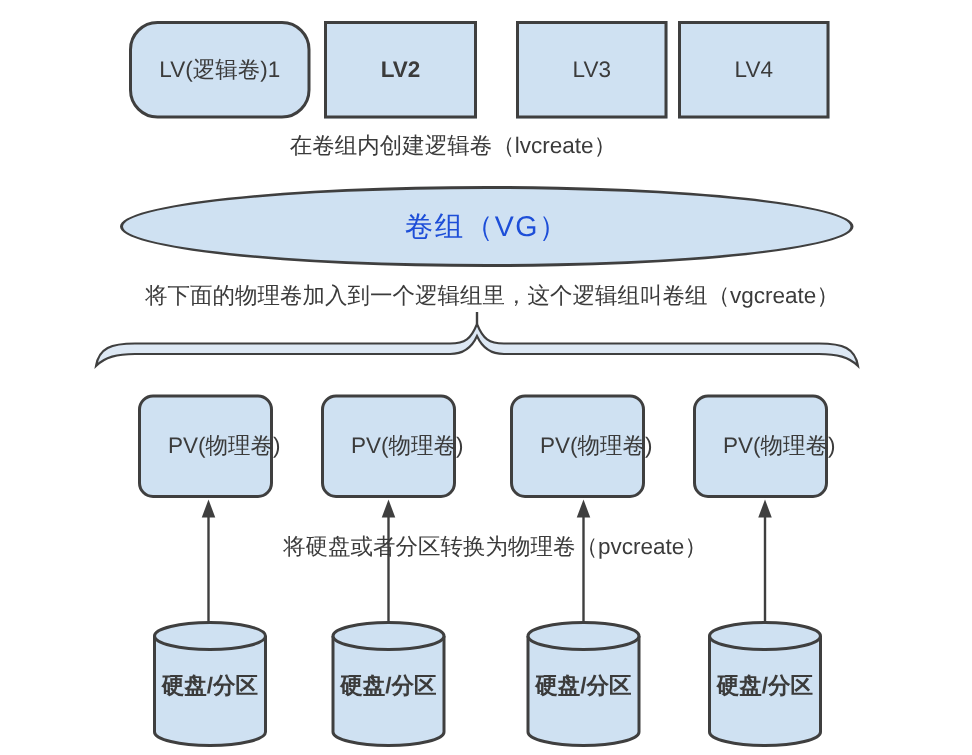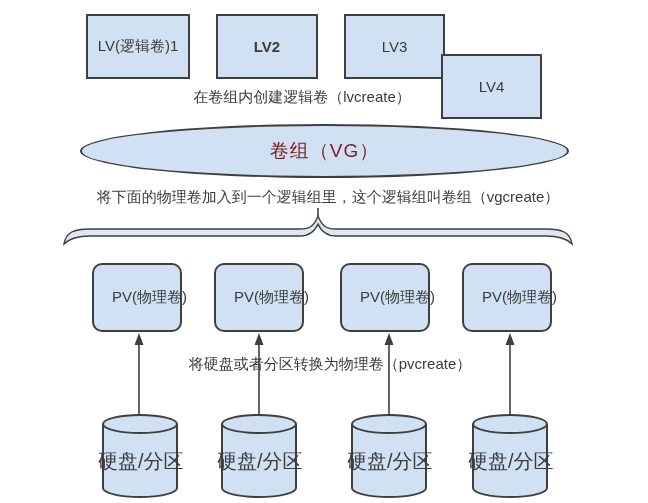--- a/index.html
+++ b/index.html
@@ -24,31 +24,31 @@
   }
   .caption{
     position:absolute;left:0;width:648px;text-align:center;
     font-size:15px;color:var(--text);z-index:3;white-space:nowrap;
   }
   .vg-ellipse{
     position:absolute;left:80px;top:124px;width:489px;height:54px;
     background:var(--box-fill);border:2px solid var(--stroke);
     border-radius:50%;
     display:flex;align-items:center;justify-content:center;
-    font-size:19px;letter-spacing:1px;color:#7f1d1d;z-index:2;
+    font-size:19px;letter-spacing:1px;color:#1d4ed8;z-index:2;
   }
   .pv-box{
     position:absolute;top:263px;height:69px;width:90px;
     background:var(--box-fill);border:2px solid var(--stroke);border-radius:10px;
     display:flex;align-items:center;justify-content:center;
     font-size:15px;color:var(--text);z-index:2;white-space:nowrap;padding-left:25px;
   }
   .disk-label{
     position:absolute;top:448px;width:84px;text-align:center;
-    font-size:20px;color:var(--text);z-index:3;white-space:nowrap;
+    font-size:15px;color:var(--text);z-index:3;white-space:nowrap;font-weight:bold;
   }
   .brace-path{fill:var(--brace-fill);stroke:var(--stroke);stroke-width:1.4;}
   .brace-stem{stroke:var(--stroke);stroke-width:1.6;fill:none;}
   .arrow-line{stroke:var(--stroke);stroke-width:1.6;}
   .arrow-head{fill:var(--stroke);}
   .cyl-body{fill:var(--box-fill);stroke:var(--stroke);stroke-width:2;}
   .cyl-top{fill:var(--box-fill);stroke:var(--stroke);stroke-width:2;}
 </style>
 </head>
 <body>
@@ -104,24 +104,24 @@
     <g>
       <path class="cyl-body" d="M 352 424 L 352 488 A 37 9 0 0 0 426 488 L 426 424"></path>
       <ellipse class="cyl-top" cx="389" cy="424" rx="37" ry="9"></ellipse>
     </g>
     <g>
       <path class="cyl-body" d="M 473 424 L 473 488 A 37 9 0 0 0 547 488 L 547 424"></path>
       <ellipse class="cyl-top" cx="510" cy="424" rx="37" ry="9"></ellipse>
     </g>
   </svg>
 
-  <div class="lv-box" style="left:86px;width:104px;">LV(逻辑卷)1</div>
+  <div class="lv-box" style="left:86px;width:121px;border-radius:19px;">LV(逻辑卷)1</div>
   <div class="lv-box" style="left:216px;width:102px;font-weight:bold;">LV2</div>
   <div class="lv-box" style="left:344px;width:101px;">LV3</div>
-  <div class="lv-box" style="left:441px;width:101px;margin-top:40px;">LV4</div>
+  <div class="lv-box" style="left:452px;width:101px;">LV4</div>
 
   <div class="caption" style="top:88px;left:-22px;">在卷组内创建逻辑卷（lvcreate）</div>
 
   <div class="vg-ellipse">卷组（VG）</div>
 
   <div class="caption" style="top:188px;left:4px;">将下面的物理卷加入到一个逻辑组里，这个逻辑组叫卷组（vgcreate）</div>
 
   <div class="pv-box" style="left:92px;">PV(物理卷)</div>
   <div class="pv-box" style="left:214px;">PV(物理卷)</div>
   <div class="pv-box" style="left:340px;">PV(物理卷)</div>

